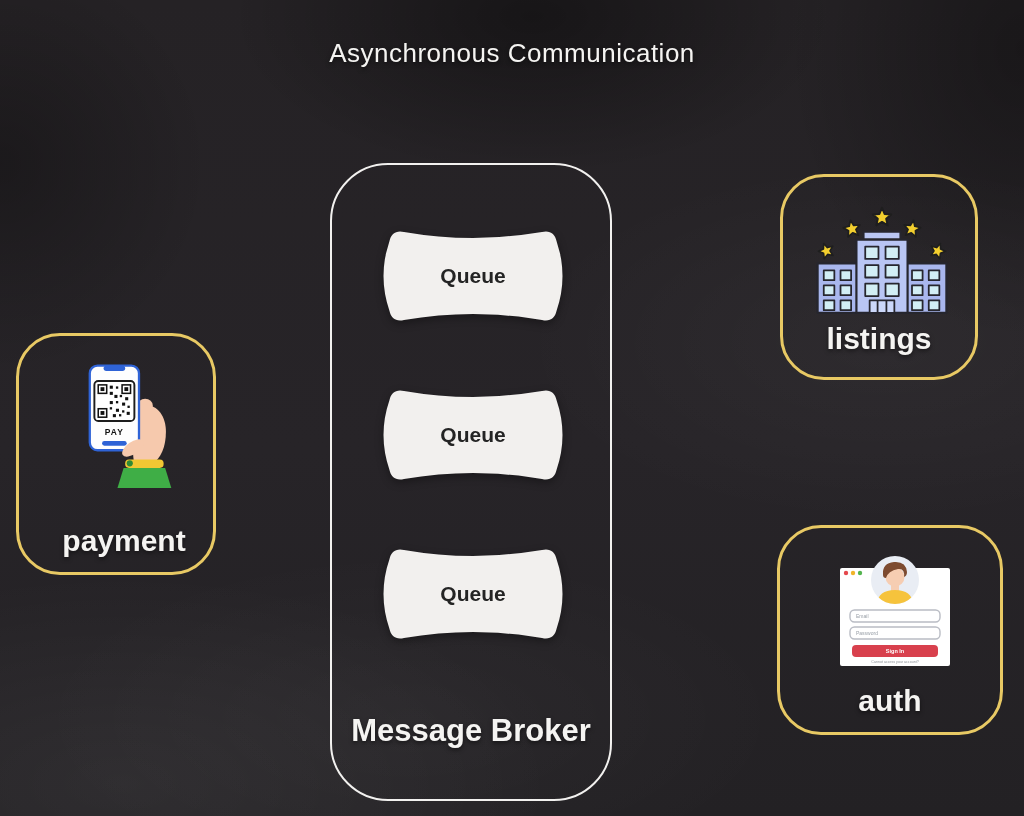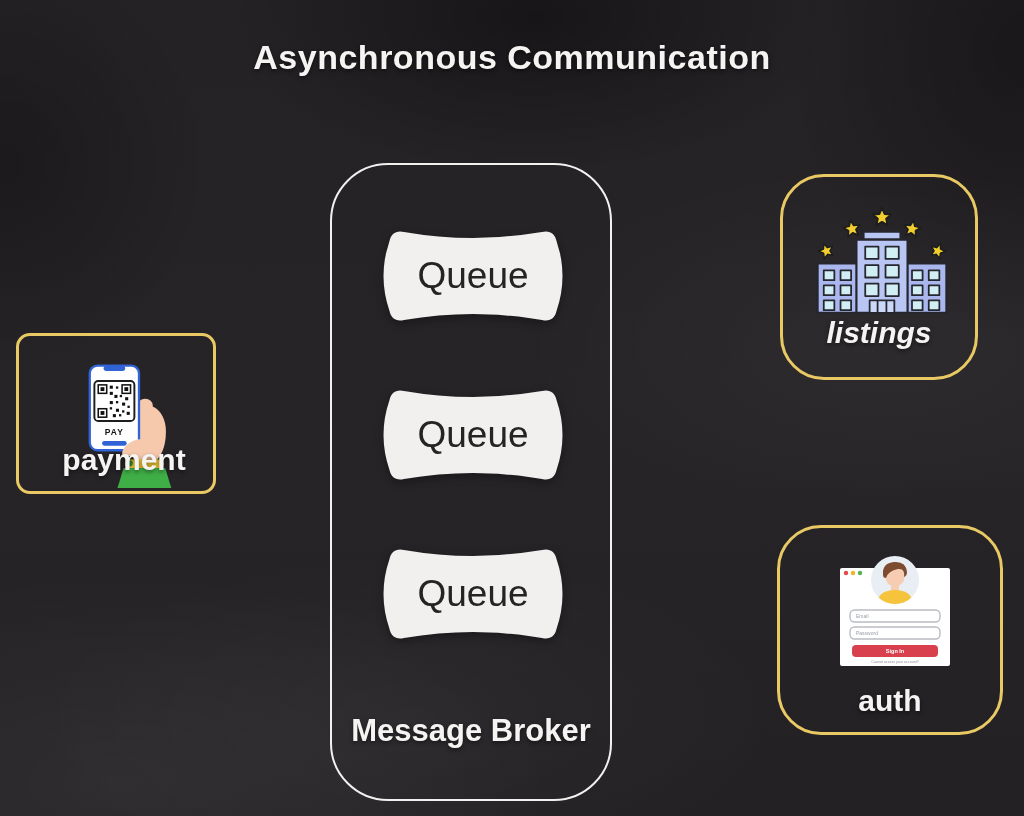--- a/index.html
+++ b/index.html
@@ -20,53 +20,53 @@
       radial-gradient(ellipse 520px 260px at 86% 42%, rgba(255,255,255,0.035), transparent 70%),
       radial-gradient(ellipse 540px 240px at 40% 88%, rgba(255,255,255,0.03), transparent 70%),
       radial-gradient(ellipse 420px 220px at 52% 2%, rgba(0,0,0,0.38), transparent 72%),
       radial-gradient(ellipse 340px 420px at 100% 6%, rgba(0,0,0,0.32), transparent 70%),
       radial-gradient(ellipse 300px 300px at 0% 20%, rgba(0,0,0,0.28), transparent 70%),
       linear-gradient(180deg,#252225 0%,#272428 55%,#232124 100%);
     background-color:var(--bg);
   }
   .page-title{
     position:absolute;top:38px;left:0;width:100%;text-align:center;
-    font-size:34px;font-weight:700;color:var(--label-white);
+    font-size:26px;font-weight:400;color:var(--label-white);
     letter-spacing:.5px;text-shadow:0 2px 4px rgba(0,0,0,.5);
   }
   .broker{
     position:absolute;left:330px;top:163px;width:282px;height:638px;
     border:2px solid var(--broker-border);border-radius:58px;
   }
   .queue{position:absolute;left:48px;width:186px;height:110px;filter:drop-shadow(0 3px 4px rgba(0,0,0,.35));}
   .queue.q0{top:56px;} .queue.q1{top:215px;} .queue.q2{top:374px;}
   .queue svg{position:absolute;inset:0;}
   .queue-label{
     position:absolute;inset:0;display:flex;align-items:center;justify-content:center;
-    font-size:37px;font-weight:400;color:var(--queue-text);
+    font-size:21px;font-weight:700;color:var(--queue-text);
   }
   .broker-label{
     position:absolute;bottom:50px;left:0;width:100%;text-align:center;
     font-size:31px;font-weight:700;color:var(--label-white);
     text-shadow:0 2px 4px rgba(0,0,0,.5);
     margin-top:24px;
   }
   .service{
     position:absolute;border:3px solid var(--accent-yellow);border-radius:44px;
   }
-  .service.payment{left:16px;top:333px;width:200px;height:161px;border-radius:14px;}
+  .service.payment{left:16px;top:333px;width:200px;height:242px;}
   .service.listings{left:780px;top:174px;width:198px;height:206px;}
   .service.auth{left:777px;top:525px;width:226px;height:210px;}
   .service-label{
     position:absolute;left:0;right:0;text-align:center;
     font-size:30px;font-weight:700;color:var(--label-white);
     text-shadow:0 2px 4px rgba(0,0,0,.5);
   }
   .service.payment .service-label{bottom:14px;padding-left:16px;}
-  .service.listings .service-label{bottom:27px;font-style:italic;}
+  .service.listings .service-label{bottom:21px;}
   .service.auth .service-label{bottom:14px;}
   .icon-wrap{position:absolute;}
   .payment .icon-wrap{left:60px;top:25px;}
   .listings .icon-wrap{left:24px;top:28px;}
   .auth .icon-wrap{left:50px;top:20px;}
 </style>
 </head>
 <body>
 
 <div class="stage">

